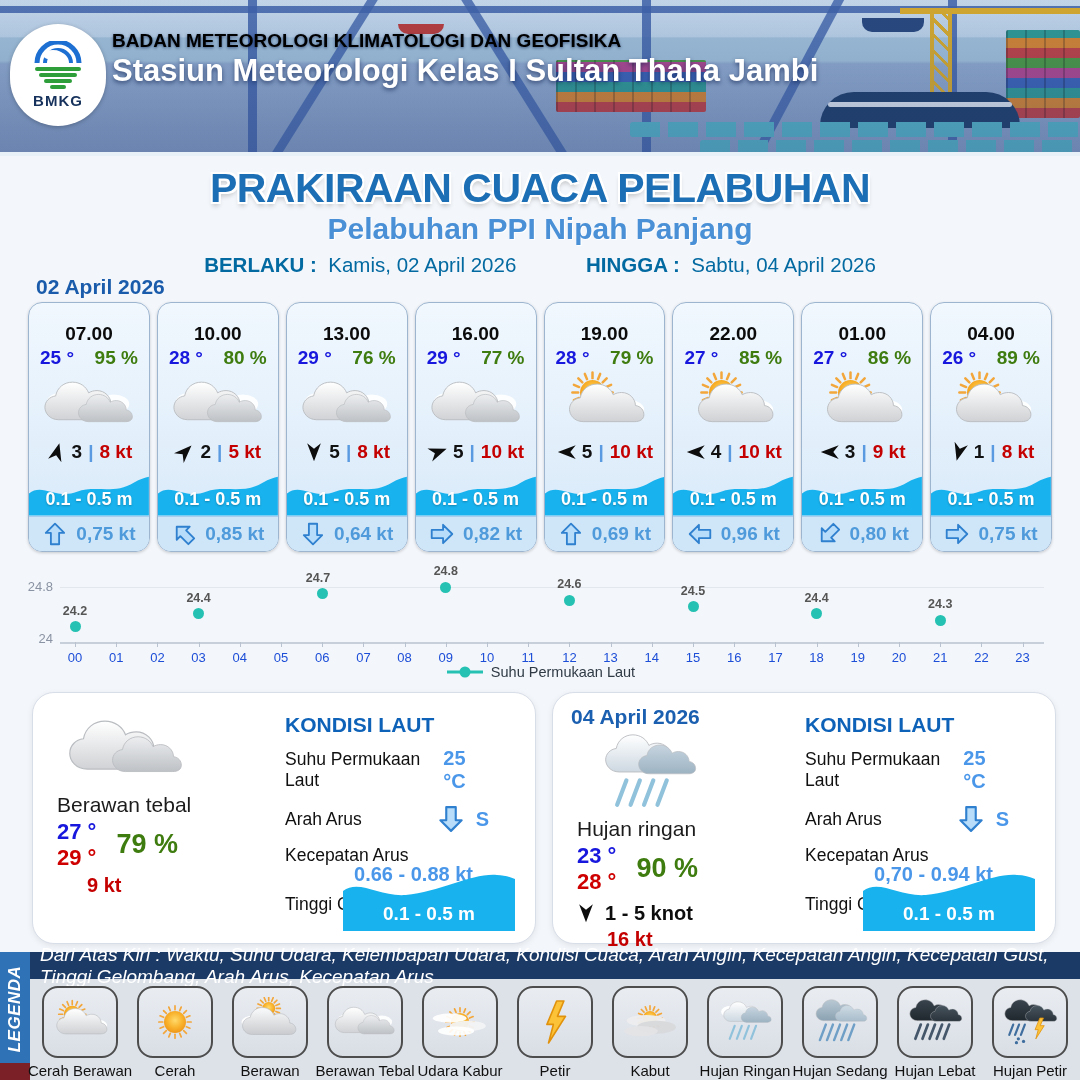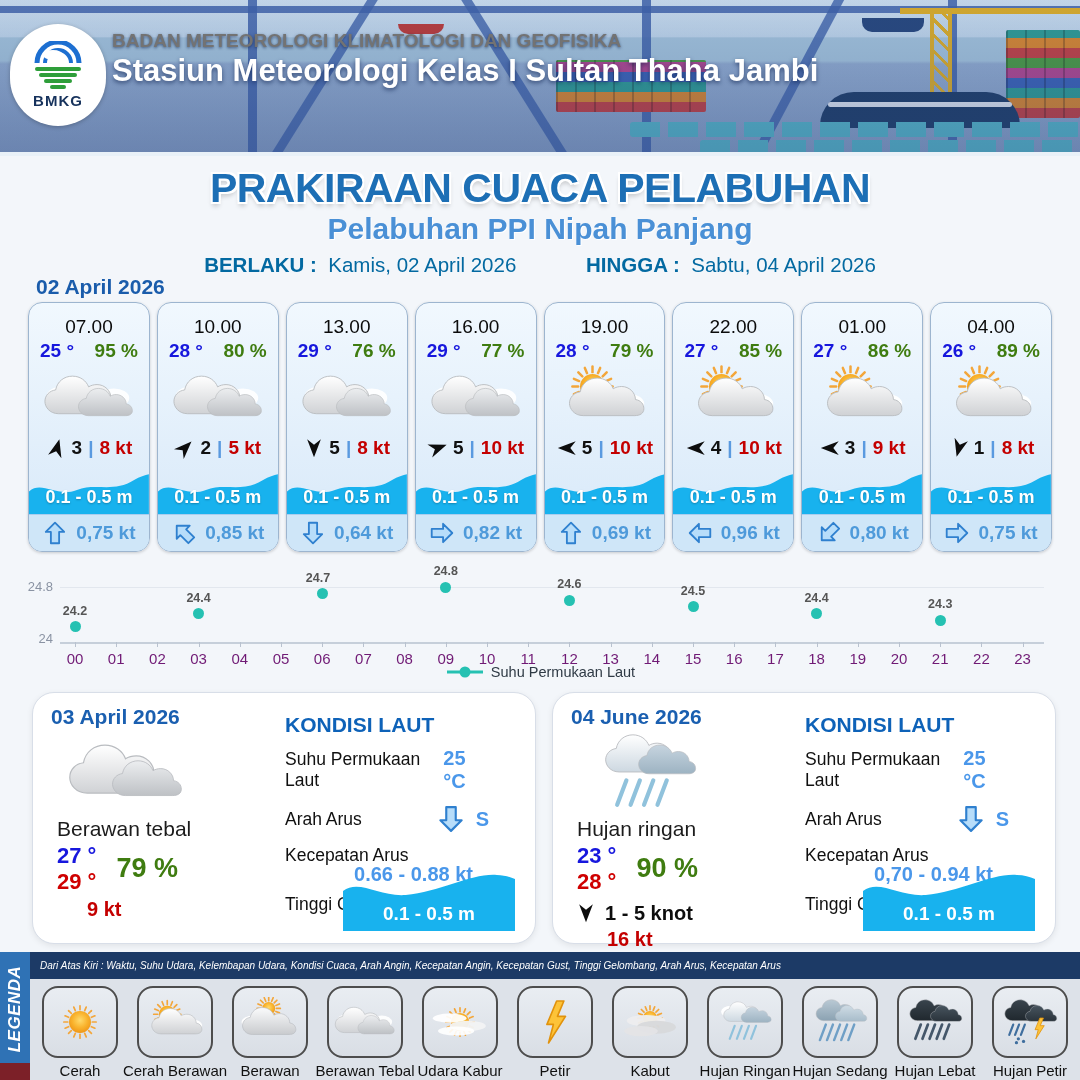--- a/index.html
+++ b/index.html
@@ -18,58 +18,58 @@
      border-radius:2px;}
   .crane-boom{position:absolute;right:0;top:8px;width:180px;height:6px;background:#e3b124;}
   .crane-tower{position:absolute;right:128px;top:8px;width:14px;height:92px;border-left:4px solid #e3b124;border-right:4px solid #e3b124;background:repeating-linear-gradient(45deg,#e3b124 0 3px,rgba(0,0,0,0) 3px 11px);}
   .hull{position:absolute;border-radius:0 0 10px 10px;}
   .bigship{position:absolute;left:820px;top:92px;width:200px;height:36px;background:#1e3d66;border-radius:90px 90px 6px 6px;}
   .bigship::after{content:"";position:absolute;left:8px;right:8px;top:10px;height:5px;background:#e8eef5;border-radius:3px;}
   .chairs{position:absolute;height:15px;background:repeating-linear-gradient(90deg,#58bccb 0 30px,rgba(0,0,0,0) 30px 38px);border-radius:3px;}
   .hdr-overlay{position:absolute;inset:0;background:linear-gradient(180deg,rgba(47,77,141,.10),rgba(40,66,126,.32));}
   .logo{position:absolute;left:10px;top:24px;width:96px;height:102px;background:#fff;border-radius:48px;display:flex;flex-direction:column;align-items:center;justify-content:center;box-shadow:0 1px 4px rgba(0,0,0,.25);}
   .logo-label{font-size:15px;font-weight:bold;color:#16325c;letter-spacing:1px;margin-top:1px;}
-  .h-t1{position:absolute;left:112px;top:30px;color:#737373;font-weight:bold;font-size:19px;text-shadow:0 1px 3px rgba(15,35,80,.65);}
+  .h-t1{position:absolute;left:112px;top:30px;color:#000000;font-weight:bold;font-size:19px;text-shadow:0 1px 3px rgba(15,35,80,.65);}
   .h-t2{position:absolute;left:112px;top:53px;color:#fff;font-weight:bold;font-size:31px;text-shadow:0 2px 4px rgba(15,35,80,.65);}
   .h-t3{position:absolute;left:112px;top:96px;color:#fff;font-size:17.5px;text-shadow:0 1px 3px rgba(15,35,80,.65);}
 
   
   .main-title{position:absolute;top:165px;width:100%;text-align:center;font-size:41px;font-weight:bold;color:#1d6fb5;letter-spacing:-.5px;
     text-shadow:2px 2px 0 #fff,-2px 2px 0 #fff,2px -2px 0 #fff,-2px -2px 0 #fff,0 4px 5px rgba(0,0,0,.22);}
   .sub-title{position:absolute;top:212px;width:100%;text-align:center;font-size:30px;font-weight:bold;color:#4a90d6;text-shadow:1px 1px 0 #fff;}
   .validity{position:absolute;top:253px;width:100%;text-align:center;font-size:20.5px;color:#0369a1;}
   .validity .vlabel{font-weight:bold;}
   .validity .vpair{margin:0 32px;}
 
   .date-label{position:absolute;top:275px;left:36px;font-size:21px;font-weight:bold;color:#1a5cab;}
 
   
   #cards-row{position:absolute;top:302px;left:28px;right:28px;height:250px;display:flex;gap:7px;}
   .card{flex:1;position:relative;display:flex;flex-direction:column;background:linear-gradient(180deg,#f1f8fe 0%,#ddecfa 75%);
     border:1.5px solid #9db5cf;border-radius:14px;overflow:hidden;box-shadow:0 1px 3px rgba(0,0,0,.18);}
-  .card .time{text-align:center;font-weight:normal;font-size:19px;color:#0b0b0b;margin-top:13px;}
+  .card .time{text-align:center;font-weight:bold;font-size:19px;color:#0b0b0b;margin-top:20px;}
   .card .th-row{display:flex;justify-content:space-between;padding:2px 11px 0;font-weight:bold;font-size:19px;}
   .card .temp{color:#1717dd;} .card .hum{color:#3f7c10;}
   .card .w-icon{height:86px;display:flex;align-items:center;justify-content:center;}
   .card .w-icon svg{width:92px;height:70px;}
   .card .wind-row{display:flex;align-items:center;justify-content:center;gap:4px;font-size:19px;font-weight:bold;height:32px;color:#111;}
   .card .pipe{color:#5a9ae0;margin:0 2px;}
   .card .gust{color:#c40000;}
   .card .wave{position:relative;height:62px;margin-top:auto;}
   .card .wave svg{position:absolute;inset:0;width:100%;height:100%;}
   .card .wave-text{position:absolute;left:0;right:0;bottom:6px;text-align:center;color:#fff;font-weight:bold;font-size:18px;text-shadow:0 1px 2px rgba(0,0,0,.25);}
   .card .current{height:42px;background:#cfe6f8;border-top:1px solid #aacdee;display:flex;align-items:center;justify-content:center;gap:8px;color:#4e9ada;font-weight:bold;font-size:19px;}
 
   
   .chart{position:absolute;top:558px;left:30px;width:1022px;height:130px;}
   .plot{position:absolute;left:30px;right:8px;top:0;height:84px;border-bottom:2px solid #c6cfda;}
   .gridline{position:absolute;left:0;right:0;height:0;border-top:1.5px solid #e2e7ee;}
   .ylab{position:absolute;right:100%;margin-right:7px;font-size:13px;color:#8a93a3;white-space:nowrap;}
   .xtick-mark{position:absolute;width:1px;height:5px;background:#b9c2cf;top:84px;}
-  .xtick{position:absolute;top:92px;width:34px;margin-left:-17px;text-align:center;font-size:15px;color:#701a75;}
+  .xtick{position:absolute;top:92px;width:34px;margin-left:-17px;text-align:center;font-size:13px;color:#1d4ed8;}
   .dot{position:absolute;width:11px;height:11px;border-radius:50%;background:#25c1b2;}
   .dot-label{position:absolute;width:44px;margin-left:-22px;text-align:center;font-size:12.5px;font-weight:bold;color:#555;}
   .chart-legend{position:absolute;top:106px;left:0;right:0;display:flex;align-items:center;justify-content:center;gap:8px;font-size:14.5px;color:#2f3a45;}
 
   
   .days{position:absolute;top:692px;left:32px;right:24px;height:252px;display:flex;gap:16px;}
   .day-card{flex:1;background:#fff;border:1px solid #d8dee8;border-radius:22px;box-shadow:0 2px 6px rgba(0,0,0,.08);padding:12px 18px 10px;display:flex;position:relative;}
   .day-left{width:218px;}
   .day-date{color:#1a5fb0;font-weight:bold;font-size:21px;}
   .day-icon{width:150px;height:88px;display:flex;justify-content:center;}
@@ -88,21 +88,21 @@
   .sea-speed{text-align:right;color:#4a97ea;font-weight:bold;font-size:20px;margin:-5px 4px 8px 0;}
   .sea-wave{position:absolute;right:2px;bottom:2px;width:172px;height:62px;}
   .sea-wave svg{position:absolute;inset:0;width:100%;height:100%;}
   .sea-wave .wave-text{position:absolute;left:0;right:0;bottom:6px;text-align:center;color:#fff;font-weight:bold;font-size:19px;}
 
   
   .legend{position:absolute;left:0;top:952px;width:1080px;height:128px;background:#dde2e9;}
   .legend-band{position:absolute;left:0;top:0;width:30px;height:128px;background:#2f72b5;}
   .legend-band .red{position:absolute;bottom:0;left:0;width:30px;height:17px;background:#7c2028;}
   .legend-band .txt{position:absolute;left:-45px;top:47px;width:120px;text-align:center;transform:rotate(-90deg);color:#fff;font-weight:bold;font-style:italic;font-size:17px;letter-spacing:.5px;}
-  .legend-bar{position:absolute;left:30px;top:0;right:0;height:27px;background:#1c3a66;color:#fff;font-style:italic;font-size:10px;display:flex;align-items:center;padding-left:10px;box-sizing:border-box;}
+  .legend-bar{position:absolute;left:30px;top:0;right:0;height:27px;background:#1c3a66;color:#fff;font-style:italic;font-size:19px;display:flex;align-items:center;padding-left:10px;box-sizing:border-box;}
   #legend-items{position:absolute;left:30px;right:0;top:27px;bottom:0;display:flex;justify-content:space-evenly;padding-top:7px;}
   .legend-item{display:flex;flex-direction:column;align-items:center;width:90px;}
   .legend-box{width:72px;height:68px;border:2px solid #4d4d4d;border-radius:16px;display:flex;align-items:center;justify-content:center;background:linear-gradient(#e9edf2,#d9dee5);}
   .legend-box svg{width:62px;height:50px;}
   .legend-label{font-size:15px;color:#111;margin-top:4px;white-space:nowrap;}
 </style>
 </head>
 <body>
 
 <div class="page">
@@ -679,21 +679,20 @@
         <line x1="0" y1="6" x2="36" y2="6" stroke="#25c1b2" stroke-width="3"></line>
         <circle cx="18" cy="6" r="5.5" fill="#25c1b2"></circle>
       </svg>
       <span>Suhu Permukaan Laut</span>
     </div>
   </div>
 
   <div class="days" id="days-row">
       <div class="day-card">
         <div class="day-left">
-          <div class="day-date">03 April 2026</div>
           <div class="day-icon">
             <svg viewBox="0 0 96 72">
               <ellipse cx="20" cy="34" rx="16" ry="10" fill="#fff" opacity="0.9"></ellipse>
               <ellipse cx="74" cy="36" rx="16" ry="10" fill="#fff" opacity="0.9"></ellipse>
               <defs>
                 <linearGradient id="cg17" x1="0" y1="0" x2="0" y2="1">
                   <stop offset="0" stop-color="#ffffff"></stop>
                   <stop offset="1" stop-color="#d0d2d5"></stop>
                 </linearGradient>
               </defs>
@@ -742,21 +741,21 @@
           <div class="sea-wave">
             <svg viewBox="0 0 170 62" preserveAspectRatio="none">
               <path d="M0 22 C 16 10 36 28 62 26 C 96 23 128 4 152 6 C 159 6 165 8 170 10 L 170 62 L 0 62 Z" fill="#18b2ee"></path>
             </svg>
             <div class="wave-text">0.1 - 0.5 m</div>
           </div>
         </div>
       </div>
       <div class="day-card">
         <div class="day-left">
-          <div class="day-date">04 June 2026</div>
+          <div class="day-date">04 April 2026</div>
           <div class="day-icon">
             <svg viewBox="0 0 96 72">
               <ellipse cx="26" cy="20" rx="15" ry="9" fill="#fff" opacity="0.96"></ellipse>
               <defs>
                 <linearGradient id="cg19" x1="0" y1="0" x2="0" y2="1">
                   <stop offset="0" stop-color="#ffffff"></stop>
                   <stop offset="1" stop-color="#cdd8e1"></stop>
                 </linearGradient>
               </defs>
               <path transform="translate(46 24) scale(0.62)" d="M -32 18 C -44 18 -50 9 -50 2 C -50 -6 -44 -12 -36 -13 C -34 -24 -25 -31 -14 -31 C -4 -31 4 -25 7 -17 C 10 -19 14 -20 18 -20 C 28 -20 36 -12 36 -3 C 43 -2 47 3 47 9 C 47 15 42 18 35 18 Z" fill="url(#cg19)" stroke="#b9bcc0" stroke-width="1.2"></path>
@@ -823,53 +822,20 @@
       </div>
     </div>
 
   <div class="legend">
     <div class="legend-band">
       <div class="txt">LEGENDA</div>
       <div class="red"></div>
     </div>
     <div class="legend-bar">Dari Atas Kiri : Waktu, Suhu Udara, Kelembapan Udara, Kondisi Cuaca, Arah Angin, Kecepatan Angin, Kecepatan Gust, Tinggi Gelombang, Arah Arus, Kecepatan Arus</div>
     <div id="legend-items">
-        <div class="legend-item">
-          <div class="legend-box">
-            <svg viewBox="0 0 96 72">
-              <defs>
-                <radialGradient id="sg21" cx="50%" cy="42%" r="62%">
-                  <stop offset="0" stop-color="#ffda6b"></stop>
-                  <stop offset=".55" stop-color="#f9b32d"></stop>
-                  <stop offset="1" stop-color="#ee9214"></stop>
-                </radialGradient>
-              </defs>
-              <g stroke="#f3a63a" stroke-width="2.6" stroke-linecap="round">
-                <line x1="67.0" y1="36.0" x2="73.0" y2="36.0"></line>
-                <line x1="65.6" y1="43.3" x2="71.1" y2="45.6"></line>
-                <line x1="61.4" y1="49.4" x2="65.7" y2="53.7"></line>
-                <line x1="55.3" y1="53.6" x2="57.6" y2="59.1"></line>
-                <line x1="48.0" y1="55.0" x2="48.0" y2="61.0"></line>
-                <line x1="40.7" y1="53.6" x2="38.4" y2="59.1"></line>
-                <line x1="34.6" y1="49.4" x2="30.3" y2="53.7"></line>
-                <line x1="30.4" y1="43.3" x2="24.9" y2="45.6"></line>
-                <line x1="29.0" y1="36.0" x2="23.0" y2="36.0"></line>
-                <line x1="30.4" y1="28.7" x2="24.9" y2="26.4"></line>
-                <line x1="34.6" y1="22.6" x2="30.3" y2="18.3"></line>
-                <line x1="40.7" y1="18.4" x2="38.4" y2="12.9"></line>
-                <line x1="48.0" y1="17.0" x2="48.0" y2="11.0"></line>
-                <line x1="55.3" y1="18.4" x2="57.6" y2="12.9"></line>
-                <line x1="61.4" y1="22.6" x2="65.7" y2="18.3"></line>
-                <line x1="65.6" y1="28.7" x2="71.1" y2="26.4"></line>
-              </g>
-              <circle cx="48" cy="36" r="17" fill="url(#sg21)"></circle>
-            </svg>
-          </div>
-          <div class="legend-label">Cerah</div>
-        </div>
         <div class="legend-item">
           <div class="legend-box">
             <svg viewBox="0 0 96 72">
               <defs>
                 <radialGradient id="sg22" cx="50%" cy="42%" r="62%">
                   <stop offset="0" stop-color="#ffda6b"></stop>
                   <stop offset=".55" stop-color="#f9b32d"></stop>
                   <stop offset="1" stop-color="#ee9214"></stop>
                 </radialGradient>
               </defs>
@@ -896,20 +862,53 @@
               <defs>
                 <linearGradient id="cg23" x1="0" y1="0" x2="0" y2="1">
                   <stop offset="0" stop-color="#ffffff"></stop>
                   <stop offset="1" stop-color="#cfd1d4"></stop>
                 </linearGradient>
               </defs>
               <path transform="translate(52 40) scale(0.8)" d="M -32 18 C -44 18 -50 9 -50 2 C -50 -6 -44 -12 -36 -13 C -34 -24 -25 -31 -14 -31 C -4 -31 4 -25 7 -17 C 10 -19 14 -20 18 -20 C 28 -20 36 -12 36 -3 C 43 -2 47 3 47 9 C 47 15 42 18 35 18 Z" fill="url(#cg23)" stroke="#b9bcc0" stroke-width="1.2"></path>
             </svg>
           </div>
           <div class="legend-label">Cerah Berawan</div>
+        </div>
+        <div class="legend-item">
+          <div class="legend-box">
+            <svg viewBox="0 0 96 72">
+              <defs>
+                <radialGradient id="sg21" cx="50%" cy="42%" r="62%">
+                  <stop offset="0" stop-color="#ffda6b"></stop>
+                  <stop offset=".55" stop-color="#f9b32d"></stop>
+                  <stop offset="1" stop-color="#ee9214"></stop>
+                </radialGradient>
+              </defs>
+              <g stroke="#f3a63a" stroke-width="2.6" stroke-linecap="round">
+                <line x1="67.0" y1="36.0" x2="73.0" y2="36.0"></line>
+                <line x1="65.6" y1="43.3" x2="71.1" y2="45.6"></line>
+                <line x1="61.4" y1="49.4" x2="65.7" y2="53.7"></line>
+                <line x1="55.3" y1="53.6" x2="57.6" y2="59.1"></line>
+                <line x1="48.0" y1="55.0" x2="48.0" y2="61.0"></line>
+                <line x1="40.7" y1="53.6" x2="38.4" y2="59.1"></line>
+                <line x1="34.6" y1="49.4" x2="30.3" y2="53.7"></line>
+                <line x1="30.4" y1="43.3" x2="24.9" y2="45.6"></line>
+                <line x1="29.0" y1="36.0" x2="23.0" y2="36.0"></line>
+                <line x1="30.4" y1="28.7" x2="24.9" y2="26.4"></line>
+                <line x1="34.6" y1="22.6" x2="30.3" y2="18.3"></line>
+                <line x1="40.7" y1="18.4" x2="38.4" y2="12.9"></line>
+                <line x1="48.0" y1="17.0" x2="48.0" y2="11.0"></line>
+                <line x1="55.3" y1="18.4" x2="57.6" y2="12.9"></line>
+                <line x1="61.4" y1="22.6" x2="65.7" y2="18.3"></line>
+                <line x1="65.6" y1="28.7" x2="71.1" y2="26.4"></line>
+              </g>
+              <circle cx="48" cy="36" r="17" fill="url(#sg21)"></circle>
+            </svg>
+          </div>
+          <div class="legend-label">Cerah</div>
         </div>
         <div class="legend-item">
           <div class="legend-box">
             <svg viewBox="0 0 96 72">
               <defs>
                 <radialGradient id="sg24" cx="50%" cy="42%" r="62%">
                   <stop offset="0" stop-color="#ffda6b"></stop>
                   <stop offset=".55" stop-color="#f9b32d"></stop>
                   <stop offset="1" stop-color="#ee9214"></stop>
                 </radialGradient>

